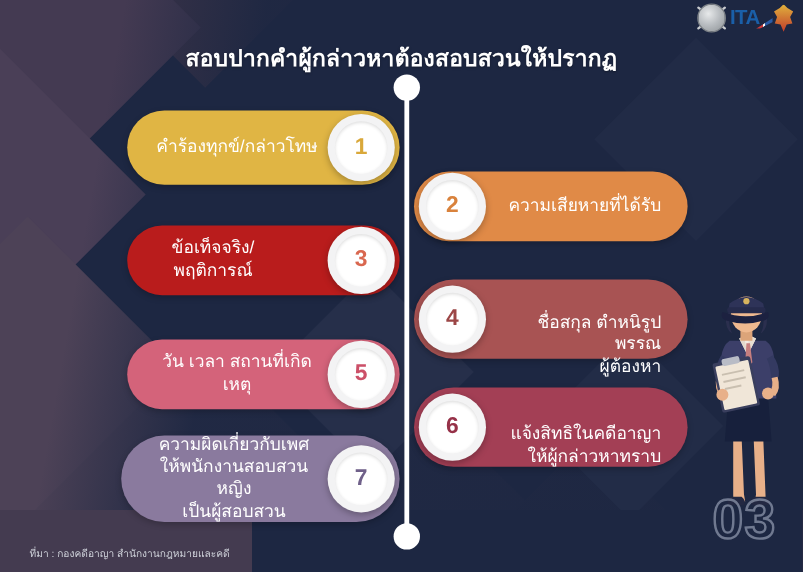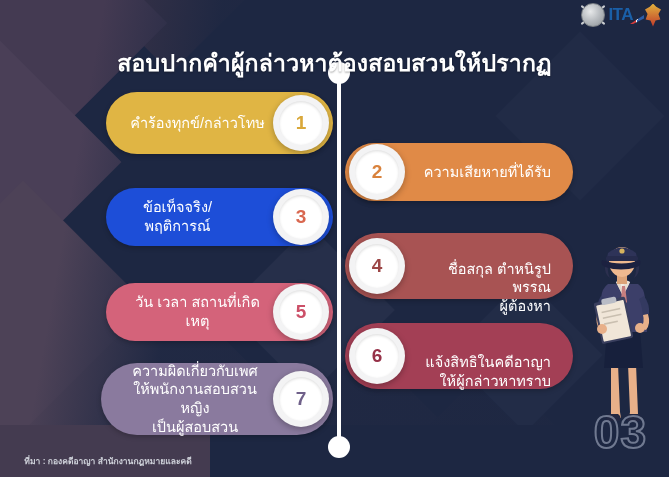--- a/index.html
+++ b/index.html
@@ -74,26 +74,25 @@
   }
   .garuda {
     width:16px; height:23px;
     background:linear-gradient(#e0b03c,#c0392b);
     clip-path:polygon(50% 0%, 70% 14%, 100% 26%, 84% 46%, 96% 70%, 66% 74%, 50% 100%, 34% 74%, 4% 70%, 16% 46%, 0 26%, 30% 14%);
   }
 
   .title {
     position:absolute; left:0; top:33px; width:669px;
     text-align:center;
-    font-size:23px; font-weight:bold;
+    font-size:19px; font-weight:bold;
     color:#ffffff;
     letter-spacing:.2px;
     z-index:20;
     text-shadow:0 1px 2px rgba(0,0,0,.35);
-    margin-top:12px;
   }
 
   
   .timeline-line {
     position:absolute; left:337px; top:70px;
     width:4px; height:378px;
     background:#ffffff; border-radius:2px;
     z-index:5;
   }
   .tl-dot {
@@ -156,21 +155,21 @@
     letter-spacing:1px;
     color:transparent;
     -webkit-text-stroke:2px rgba(180,190,210,.55);
     font-family:"Liberation Sans", sans-serif;
     z-index:14;
   }
 
   
   .footer {
     position:absolute; left:8px; bottom:9px;
-    z-index:25; text-align:center; width:200px;font-weight:bold;
+    z-index:25; text-align:center; width:200px;
   }
   .footer-th { font-size:8.5px; color:#cfd2da; line-height:1.5; }
   .footer-en { font-size:9px; color:#eceef2; letter-spacing:.6px; line-height:1.5; }
 </style>
 </head>
 <body>
 
 <div id="slide">
 
   <div class="bg-layer">
@@ -212,21 +211,21 @@
           <div class="badge-num" style="color: rgb(217, 168, 58);">1</div>
         </div>
       </div>
       <div class="pill right" style="top: 143px; width: 228px; height: 58px; background: rgb(224, 138, 71); left: 345px;">
         <div class="badge">
           <div class="badge-ring"></div>
           <div class="badge-num" style="color: rgb(217, 130, 60);">2</div>
         </div>
         <div class="pill-text" style="flex: 1 1 auto;">ความเสียหายที่ได้รับ</div>
       </div>
-      <div class="pill left" style="top: 188px; width: 227px; height: 58px; background: #1d4ed8; left: 106px; gap: 40px;">
+      <div class="pill left" style="top: 188px; width: 227px; height: 58px; background: #b91c1c; left: 106px; gap: 40px;">
         <div class="pill-text" style="flex: 1 1 auto;">ข้อเท็จจริง/พฤติการณ์</div>
         <div class="badge">
           <div class="badge-ring"></div>
           <div class="badge-num" style="color: rgb(217, 103, 79);">3</div>
         </div>
       </div>
       <div class="pill right" style="top: 233px; width: 228px; height: 66px; background: rgb(168, 83, 83); left: 345px;">
         <div class="badge">
           <div class="badge-ring"></div>
           <div class="badge-num" style="color: rgb(156, 70, 70);">4</div>

